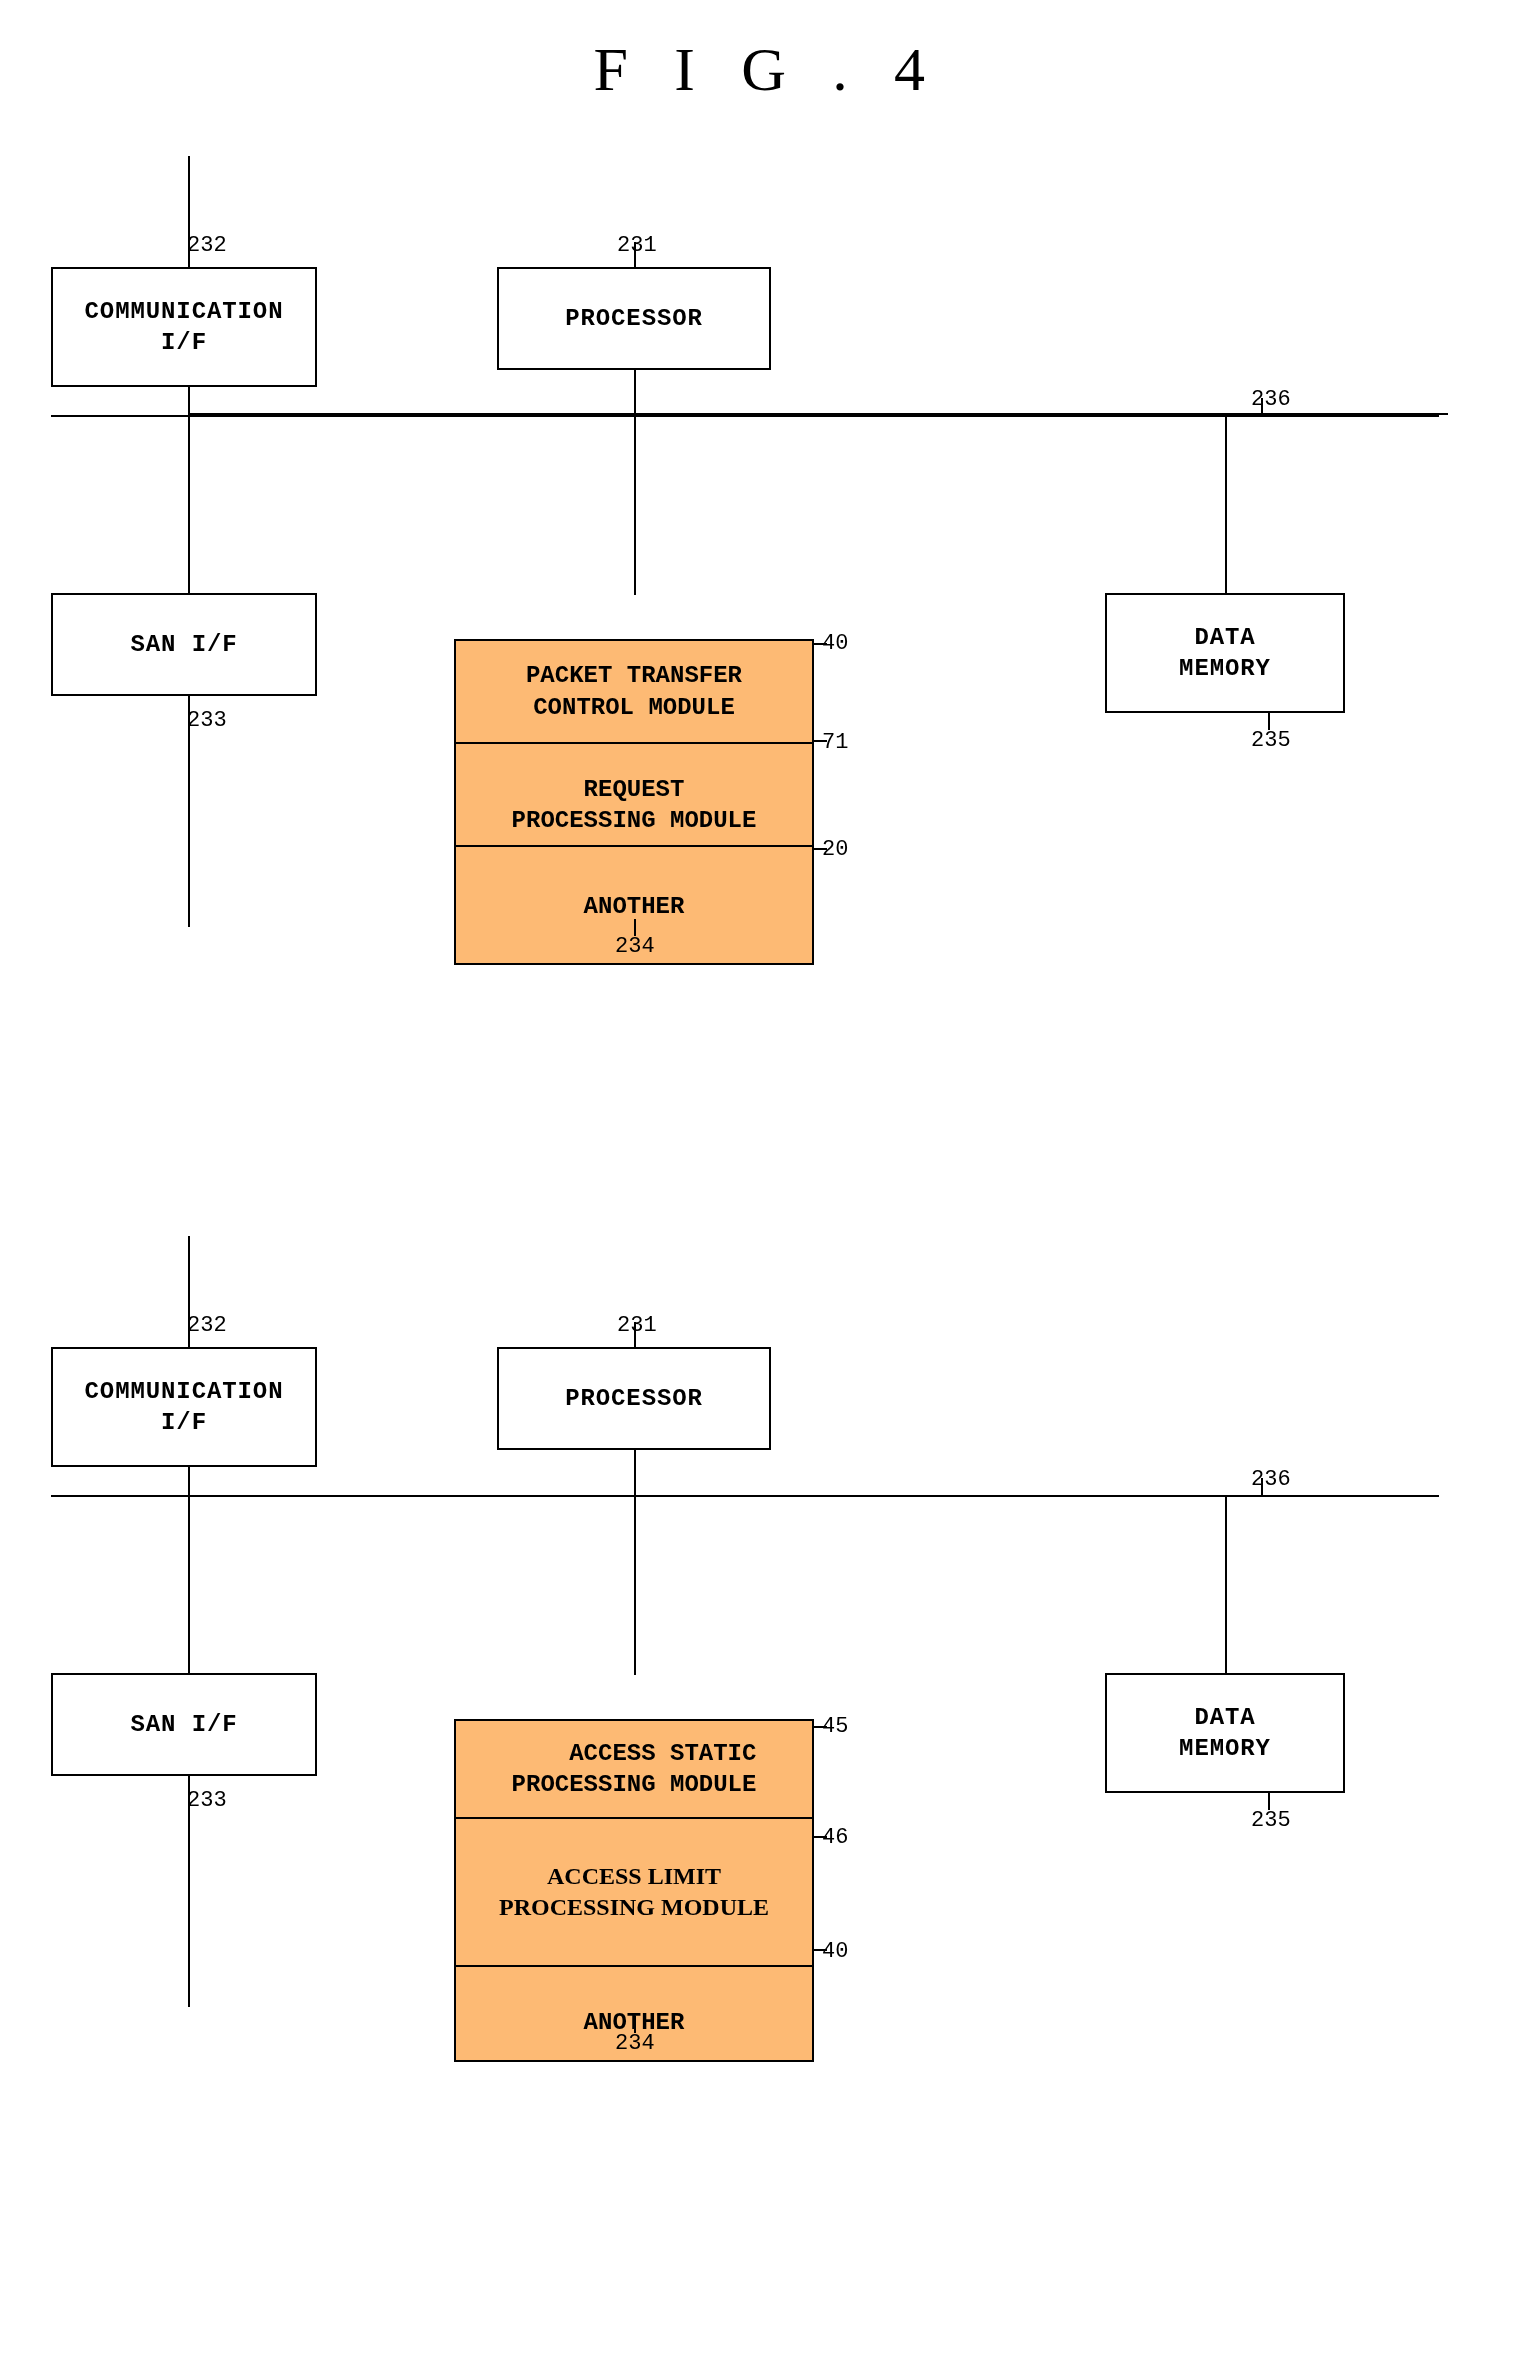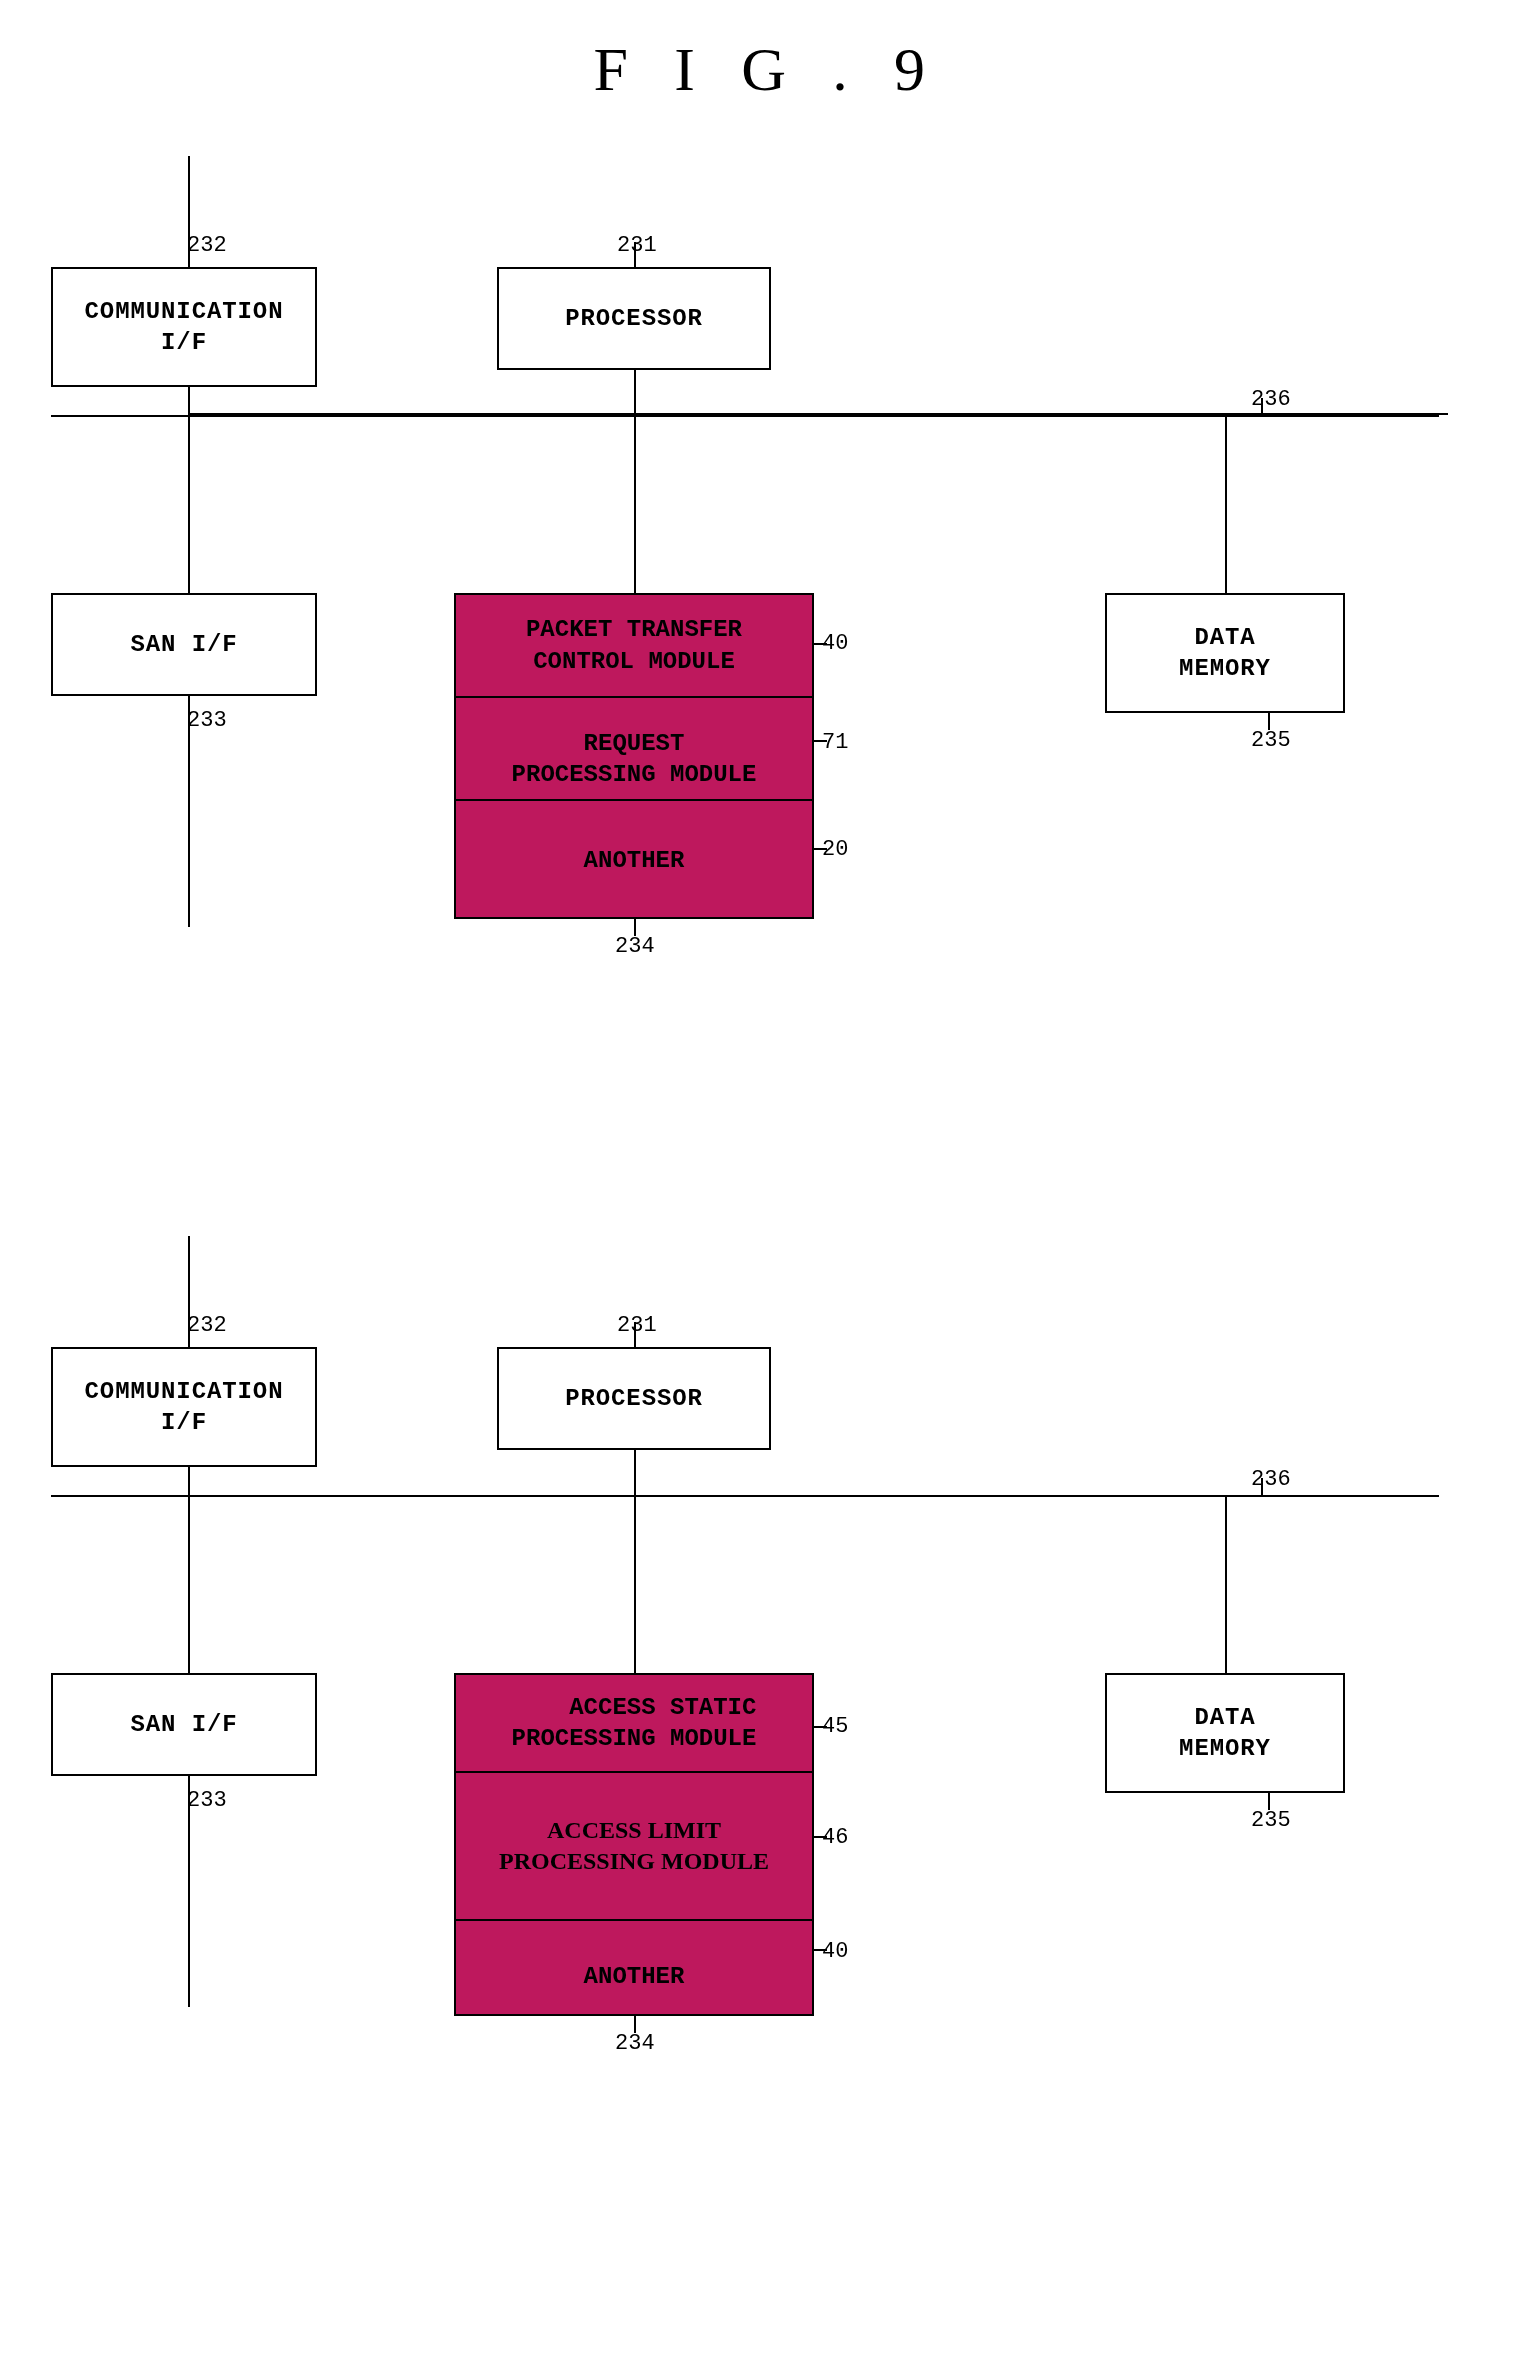--- a/index.html
+++ b/index.html
@@ -67,21 +67,22 @@
     }
     .vline {
       position: absolute;
       border-left: 2.6px solid #000;
     }
 
     
     .module-outer {
       position: absolute;
       border: 2.6px solid #000;
-      background: #be185d;
+      background: #fdba74;
+      margin-top: 46px;
     }
     .module-cell {
       border-bottom: 2.6px solid #000;
       display: flex;
       align-items: center;
       justify-content: center;
       text-align: center;
       font-size: 24px;
       font-weight: bold;
       font-family: 'Courier New', Courier, monospace;
@@ -89,21 +90,21 @@
       padding: 8.6px;
     }
     .module-cell:last-child {
       border-bottom: none;
     }
   </style>
 </head>
 <body>
 
 <div class="diagram-container">
-  <div class="fig-title">F I G . 9</div>
+  <div class="fig-title">F I G . 4</div>
 
   <div class="fig2-area">
 
     <div class="vline" style="left:188px; top:0; height:771px;"></div>
 
     <div class="hline" style="left:188px; top:257px; width:583px;"></div>
 
     <div class="hline" style="left:771px; top:257px; width:677px;"></div>
 
     <div class="box" style="left:51px; top:111px; width:266px; height:120px;">

